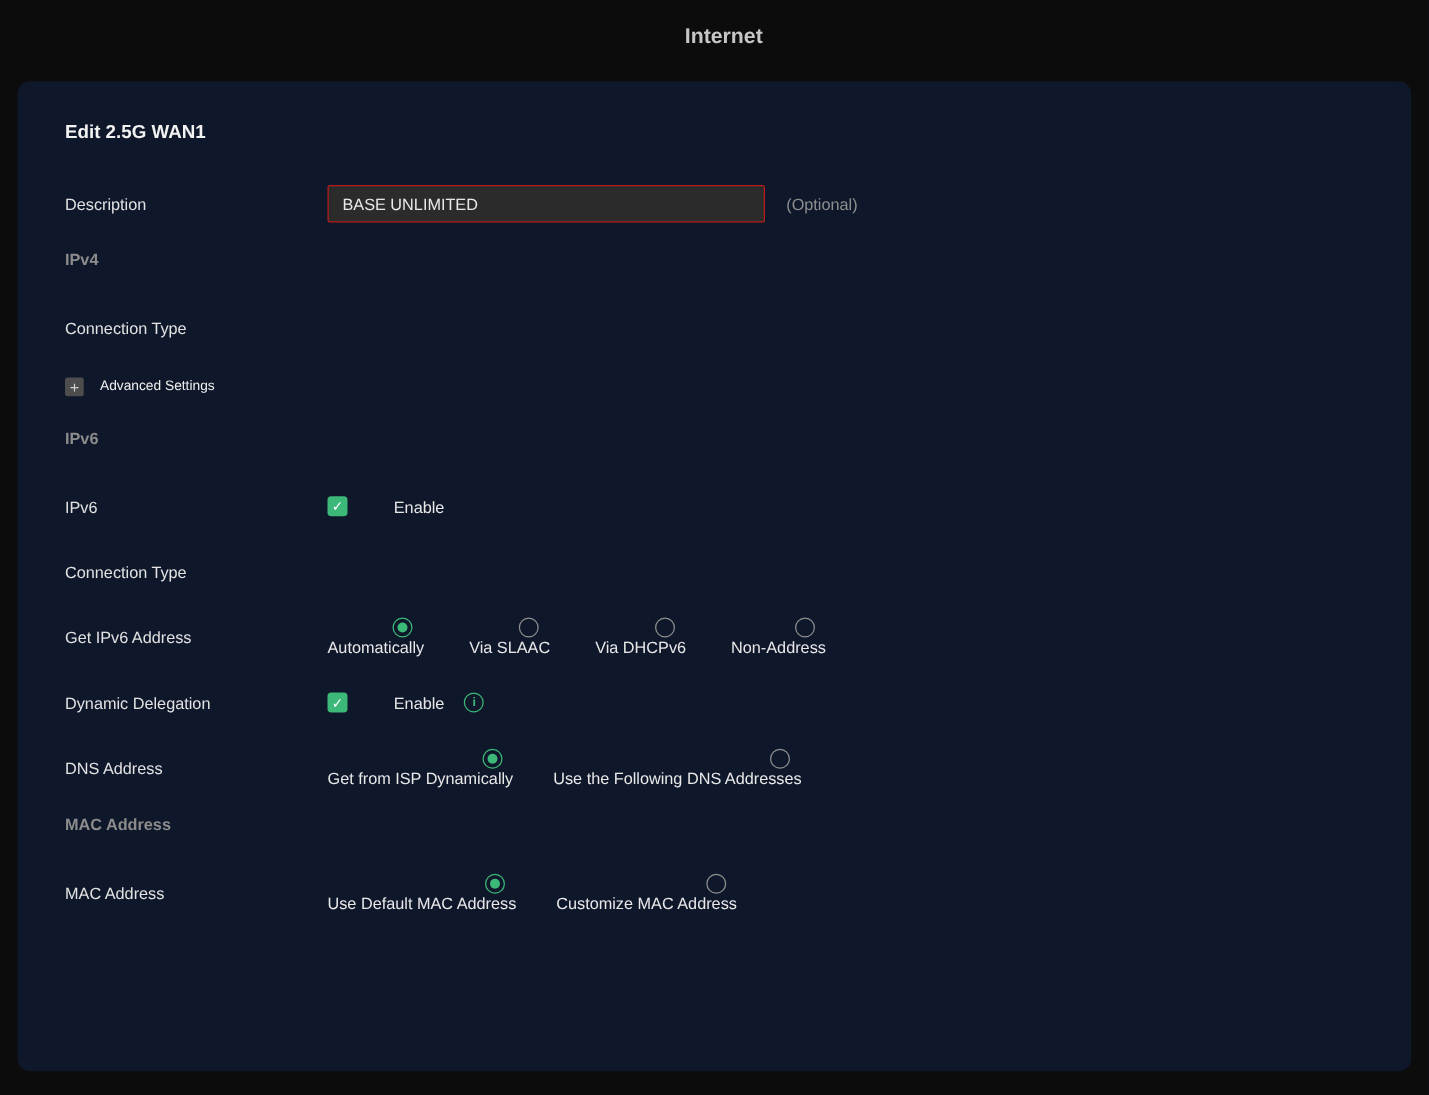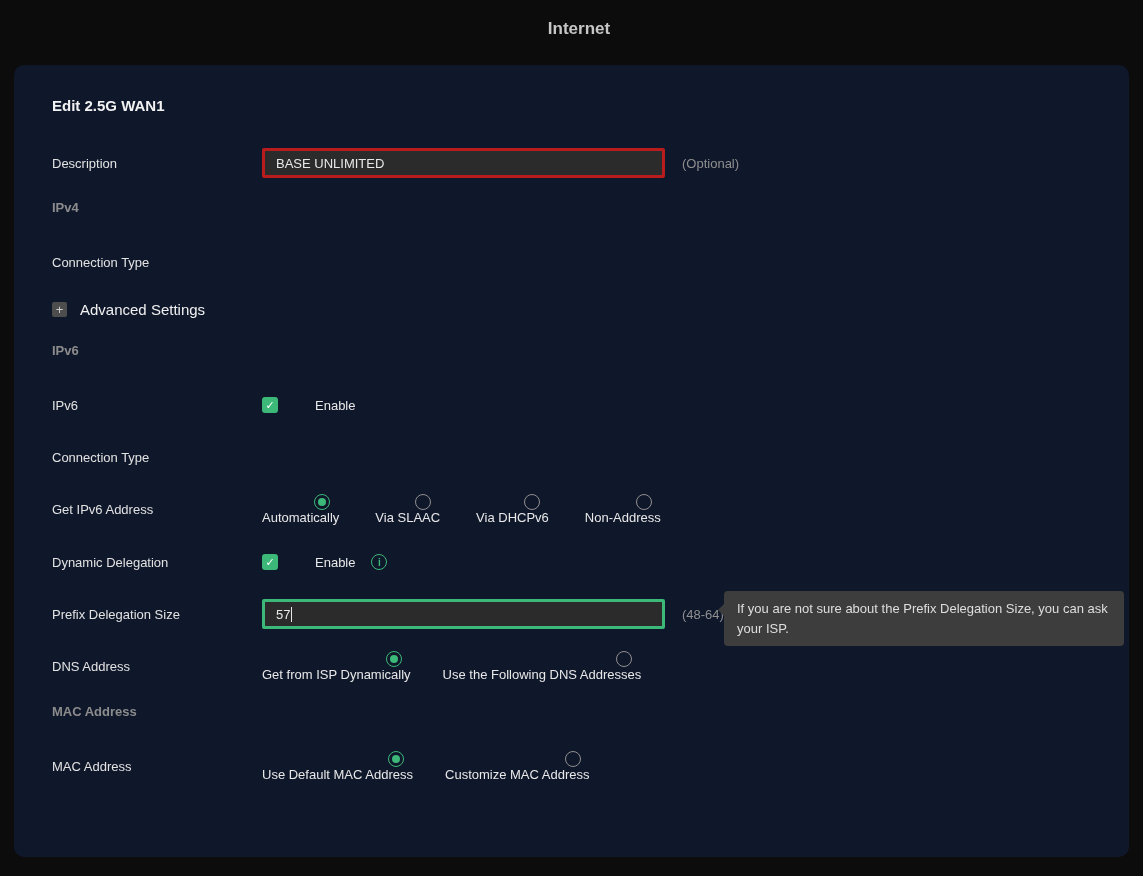--- a/index.html
+++ b/index.html
@@ -43,24 +43,24 @@
     color:#e2e2e2;
     font-size:13px;
   }
   .section-header {
     font-size:13px;
     font-weight:bold;
     color:#8c8c8c;
     margin:10px 0 32px 14px;
   }
   .text-input {
-    width:403px;
+    width:350px;
     height:30px;
     background:#2b2b2b;
-    border:3px solid #b91c1c;
+    border:1px solid #b91c1c;
     border-radius:2px;
     color:#e8e8e8;
     font-size:13px;
     font-family:"Liberation Sans", sans-serif;
     padding:0 11px;
     outline:none;
   }
   .text-input.div-input {
     display:flex;
     align-items:center;
@@ -110,21 +110,21 @@
     border-radius:2px;
     color:#cfcfcf;
     display:inline-flex;
     align-items:center;
     justify-content:center;
     margin-right:13px;
     font-size:13px;
     line-height:1;
   }
   .plus-icon::after { content:"+"; }
-  .advanced-label { color:#f0f0f0; font-size:15px; }
+  .advanced-label { color:#f0f0f0; font-size:11px; }
   .checkbox-option {
     display:inline-flex;
     align-items:center;
     cursor:pointer;
     gap:28px;
   }
   .checkbox {
     width:16px; height:16px;
     border-radius:3px;
     background:#3cb878;
@@ -262,33 +262,20 @@
 
   <div class="form-row">
     <div class="form-label">Dynamic Delegation</div>
     <label class="checkbox-option">
       <span class="checkbox checked"></span>
       <span class="option-label">Enable</span>
     </label>
     <span class="info-icon"></span>
   </div>
 
-  <div class="form-row">
-    <div class="form-label">Prefix Delegation Size</div>
-    <div class="text-input div-input focused">
-      <span>57</span>
-      <span class="caret"></span>
-    </div>
-    <span class="hint">(48-64)</span>
-    <span class="info-icon"></span>
-    <div class="tooltip">
-      <span class="tooltip-arrow"></span>
-      <span>If you are not sure about the Prefix Delegation Size, you can ask your ISP.</span>
-    </div>
-  </div>
 
   <div class="form-row">
     <div class="form-label">DNS Address</div>
     <div class="radio-group">
       <label class="radio-option">
         <span class="radio selected"></span>
         <span class="option-label">Get from ISP Dynamically</span>
       </label>
       <label class="radio-option">
         <span class="radio"></span>

